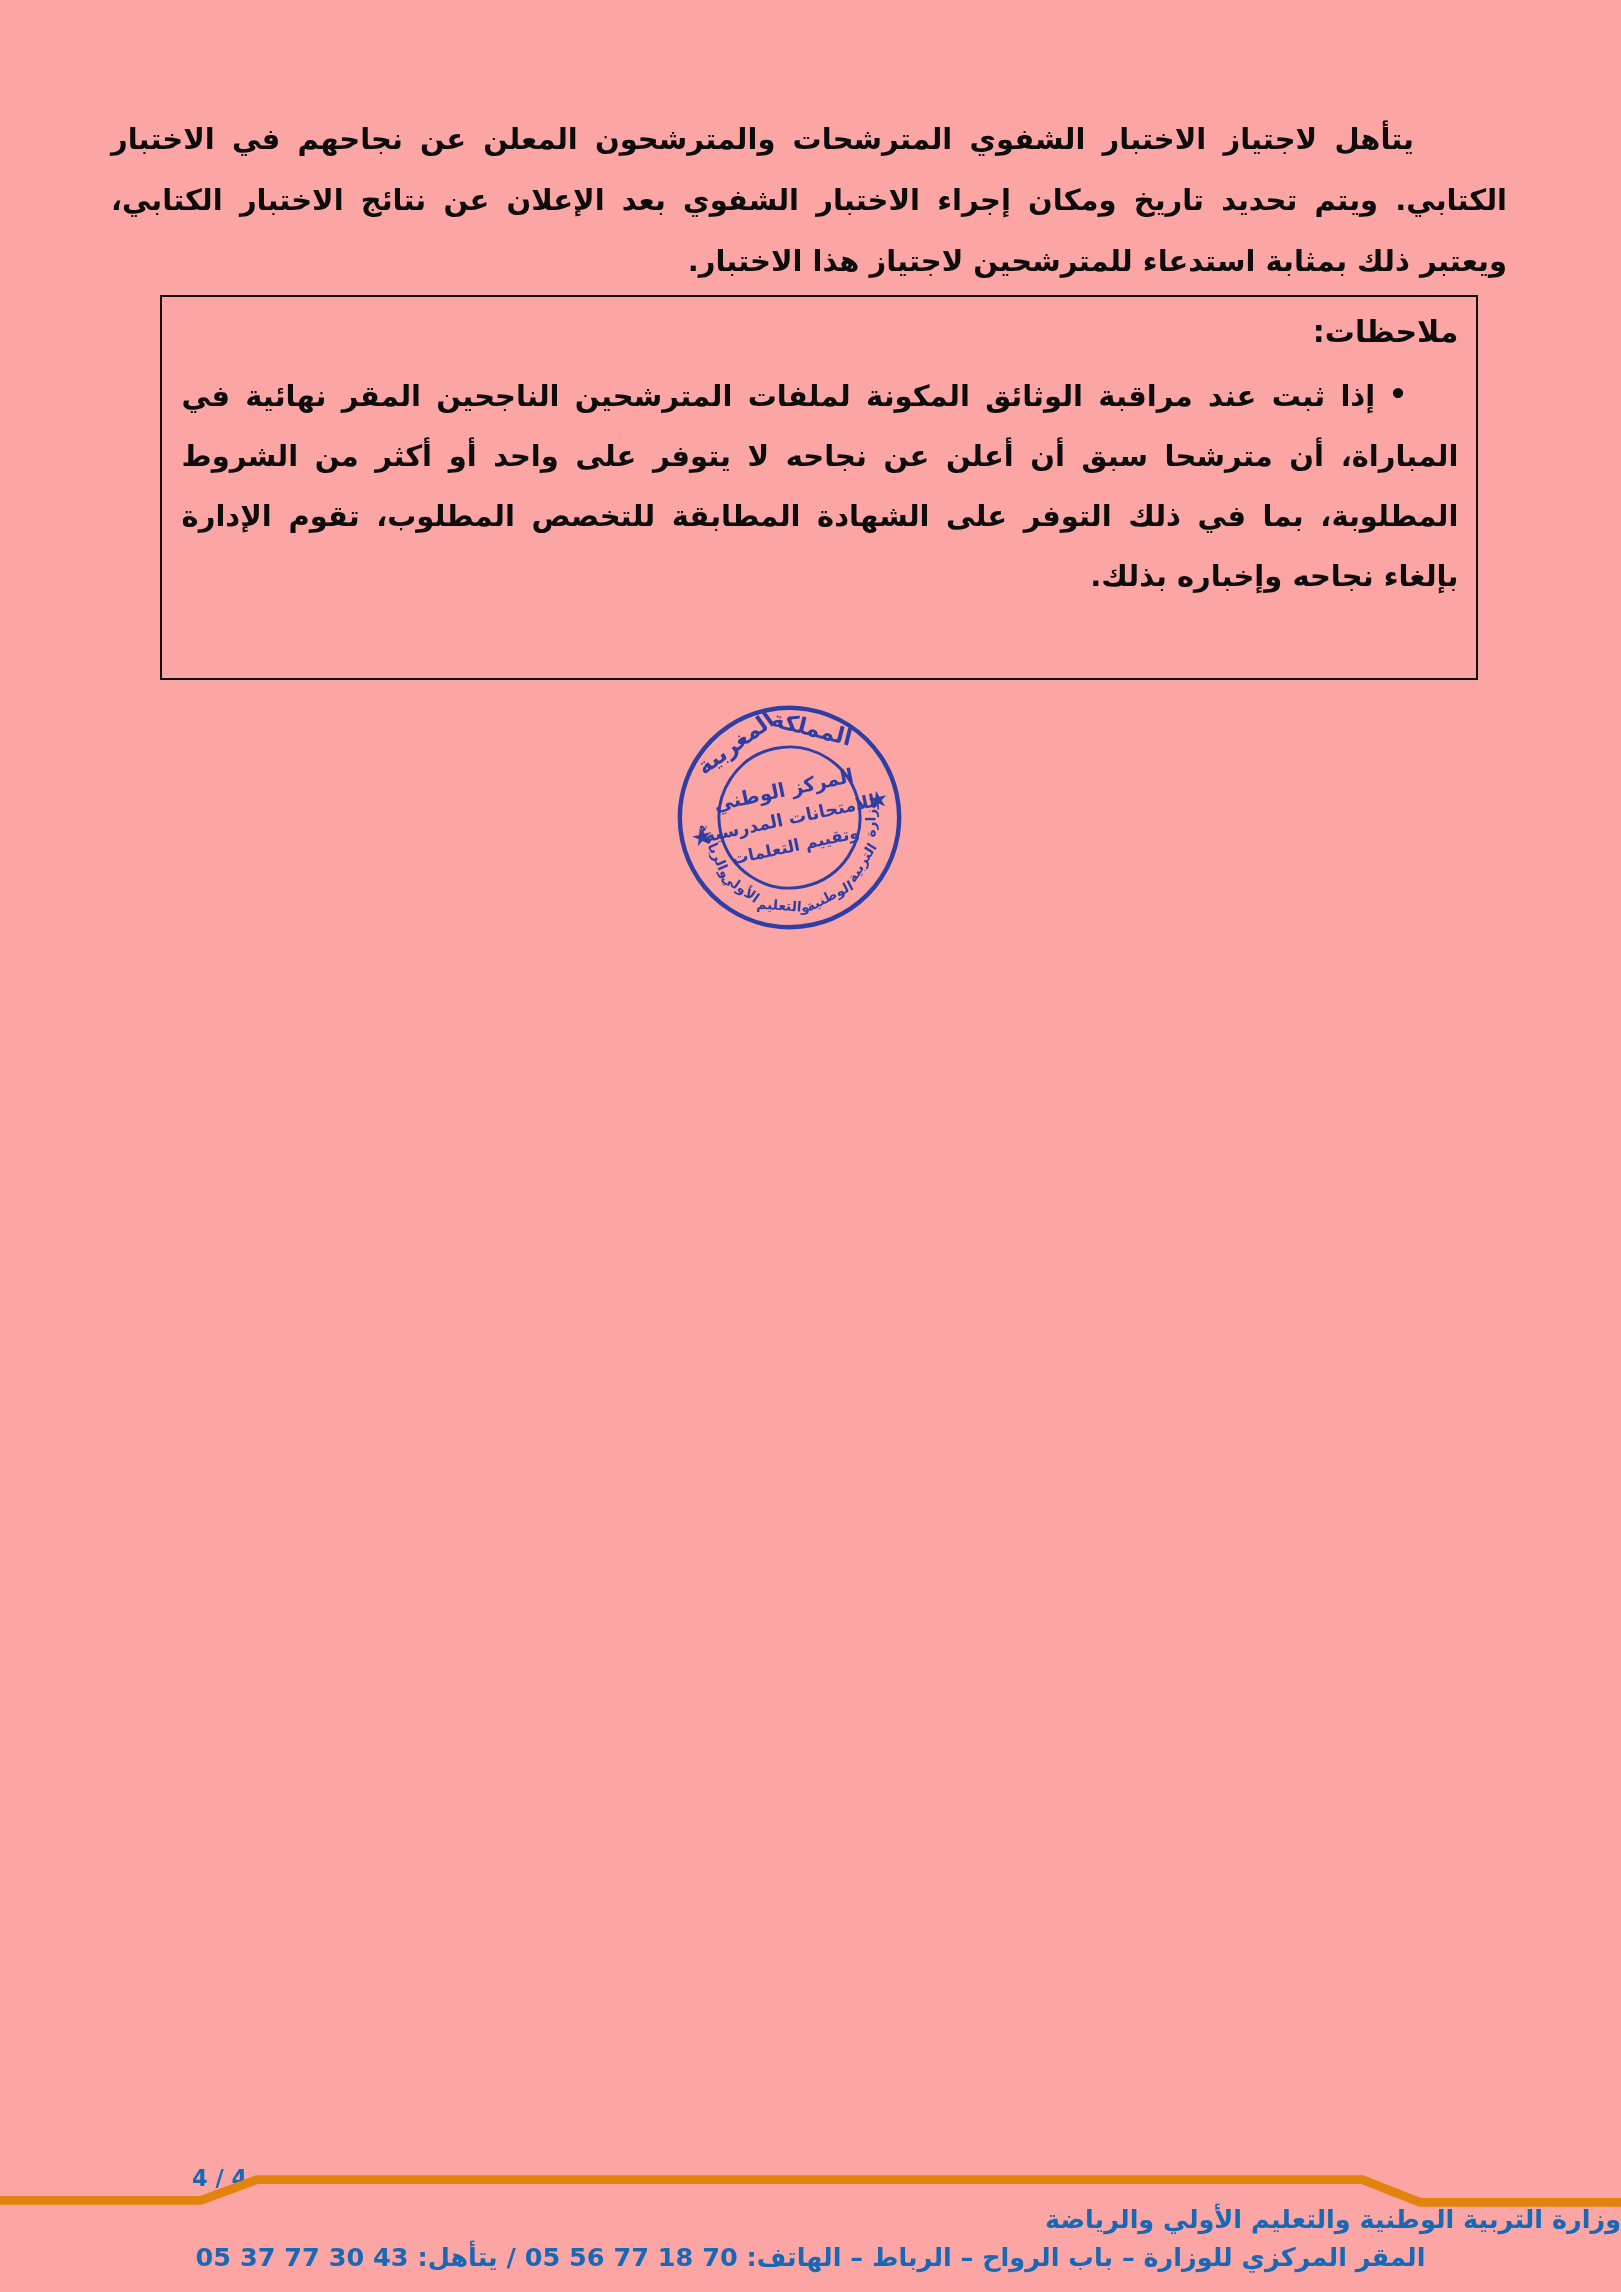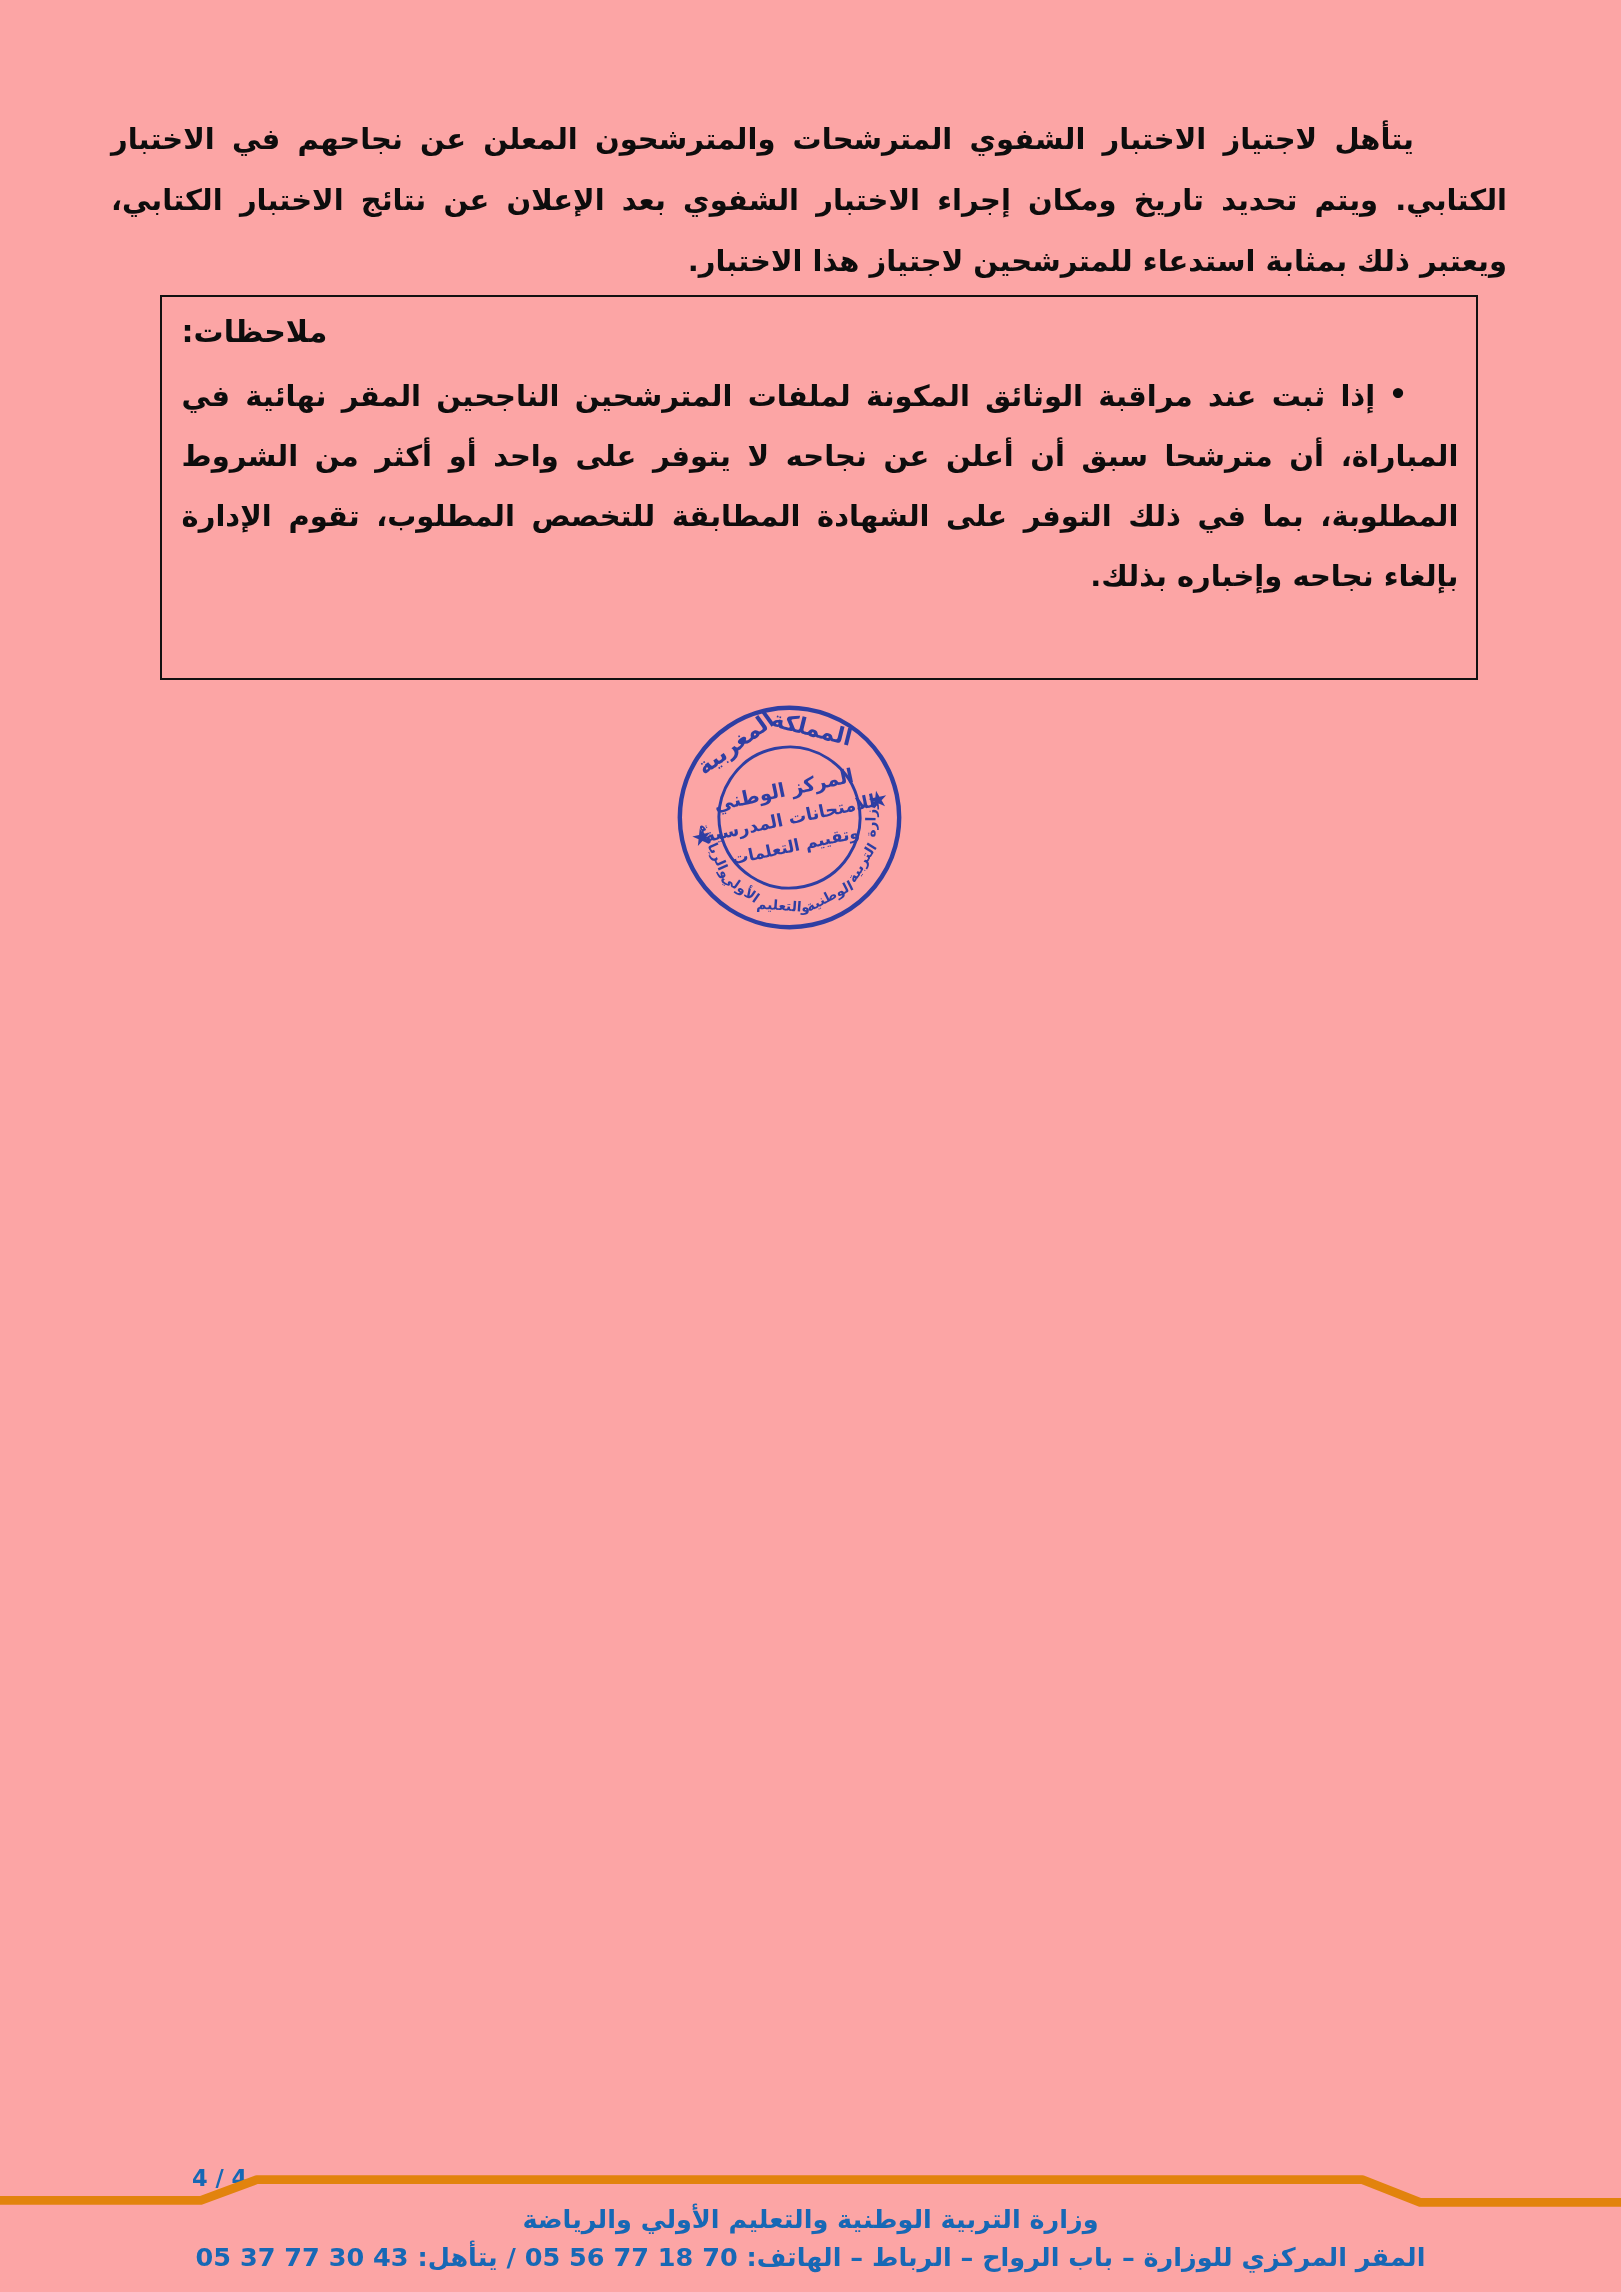--- a/index.html
+++ b/index.html
@@ -35,21 +35,21 @@
     top:295px;left:160px;width:1318px;
     box-sizing:border-box;
     min-height:385px;
     border:2.9px solid #111;
     padding:9.8px 17.6px 15.7px 19.6px;
     direction:rtl;
     color:var(--ink);
   }
   .notes-heading{
     font-size:30px;font-weight:bold;line-height:49px;margin:0;
-    text-align:left;
+    text-align:right;
   }
   .note-item{
     margin:9.8px 0 0 0;
     font-size:29px;font-weight:bold;line-height:60px;
     text-align:justify;
     text-indent:25.5px;
   }
   .bullet{display:inline-block;padding-left:13.7px;transform:translateY(-2px);}
   
   .stamp{
@@ -61,21 +61,21 @@
   .page-number{
     position:absolute;top:2149px;left:192px;
     font-size:22.5px;font-weight:bold;color:var(--footer-blue);
     direction:ltr;
     margin-top:16px;
   }
   .ribbon{position:absolute;top:2161px;left:0;width:1621px;height:59px;}
   .ribbon path{stroke:var(--ribbon-orange);}
   .footer-line1{
     position:absolute;top:2204px;left:0;width:1621px;
-    text-align:center;direction:rtl;
+    direction:rtl;
     font-size:25.5px;font-weight:bold;color:var(--footer-blue);
   }
   .footer-line2{
     position:absolute;top:2242px;left:0;width:1621px;
     text-align:center;direction:rtl;
     font-size:25.5px;font-weight:bold;color:var(--footer-blue);
   }
   .ltr-num{direction:ltr;unicode-bidi:isolate;}
 </style>
 </head>

